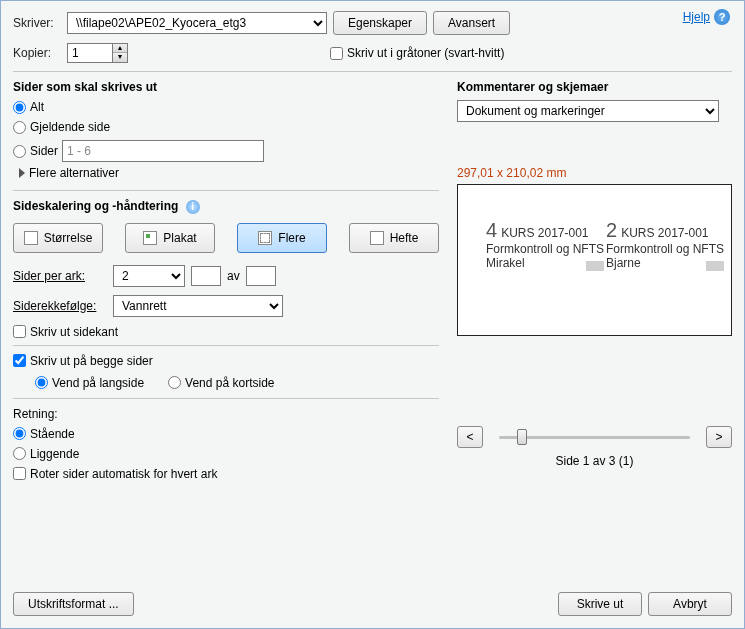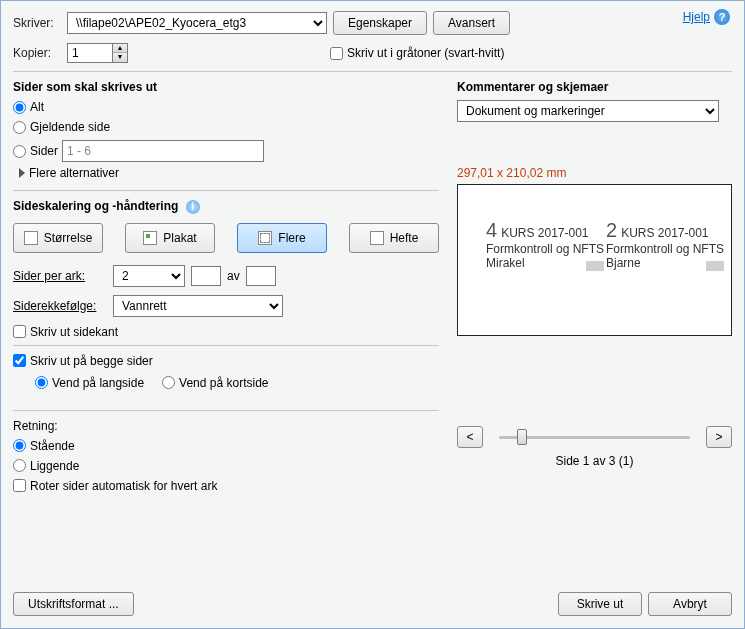--- a/index.html
+++ b/index.html
@@ -165,21 +165,21 @@
         <input type="checkbox" style="">
         <span>Skriv ut sidekant</span>
       </label>
 
       <div class="hr"></div>
 
       <label class="chk" style="margin-bottom:8px">
         <input type="checkbox" checked="" style="">
         <span>Skriv ut på begge sider</span>
       </label>
-      <div style="display:flex;gap:18px;margin-left:22px;margin-bottom:20px">
+      <div style="display:flex;gap:24px;margin-left:22px;margin-bottom:8px">
         <label class="radio">
           <input type="radio" name="fl" checked="" style="">
           <span>Vend på langside</span>
         </label>
         <label class="radio">
           <input type="radio" name="fl" style="">
           <span>Vend på kortside</span>
         </label>
       </div>
 

